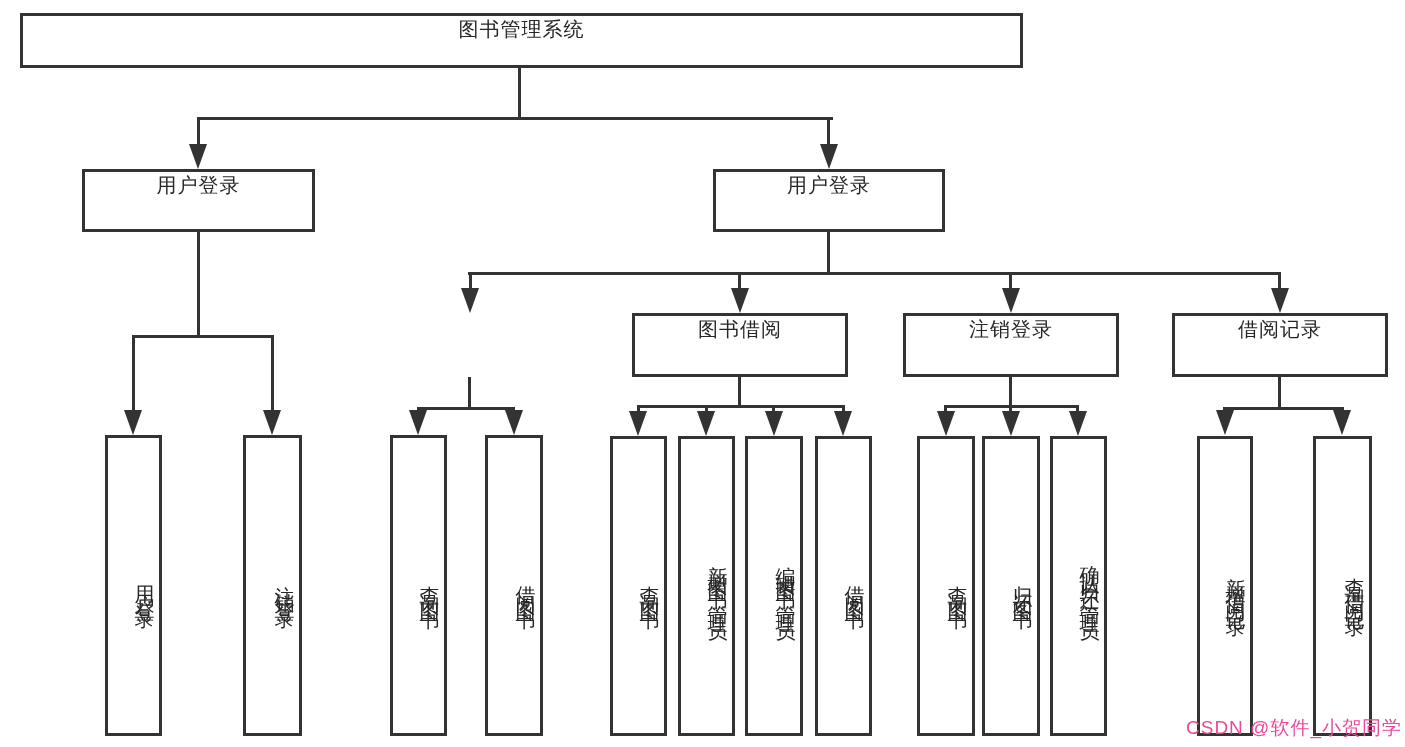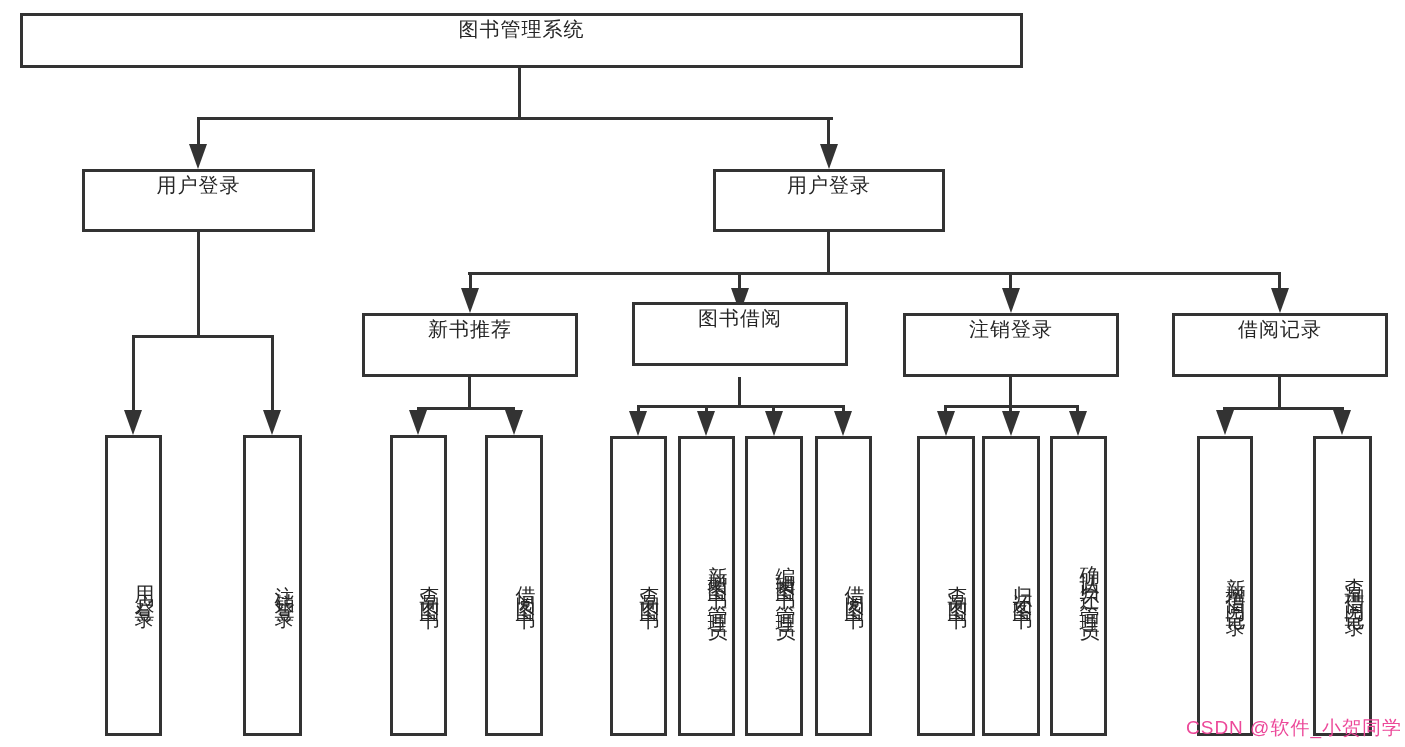--- a/index.html
+++ b/index.html
@@ -93,24 +93,21 @@
   <div class="hline" style="left:468px;top:272px;width:813px;height:3px"></div>
   <div class="vline" style="left:469px;top:272px;width:3px;height:16px"></div>
   <div class="arrow" style="left:461px;top:288px"></div>
   <div class="vline" style="left:738px;top:272px;width:3px;height:16px"></div>
   <div class="arrow" style="left:731px;top:288px"></div>
   <div class="vline" style="left:1009px;top:272px;width:3px;height:16px"></div>
   <div class="arrow" style="left:1002px;top:288px"></div>
   <div class="vline" style="left:1278px;top:272px;width:3px;height:16px"></div>
   <div class="arrow" style="left:1271px;top:288px"></div>
 
-  <div class="box" style="left:362px;top:313px;width:216px;height:64px">
-    <span>新书推荐</span>
-  </div>
-  <div class="box" style="left:632px;top:302px;width:216px;height:64px">
+  <div class="box" style="left:632px;top:313px;width:216px;height:64px">
     <span>图书借阅</span>
   </div>
   <div class="box" style="left:903px;top:313px;width:216px;height:64px">
     <span>注销登录</span>
   </div>
   <div class="box" style="left:1172px;top:313px;width:216px;height:64px">
     <span>借阅记录</span>
   </div>
 
   <div class="vline" style="left:468px;top:377px;width:3px;height:30px"></div>

